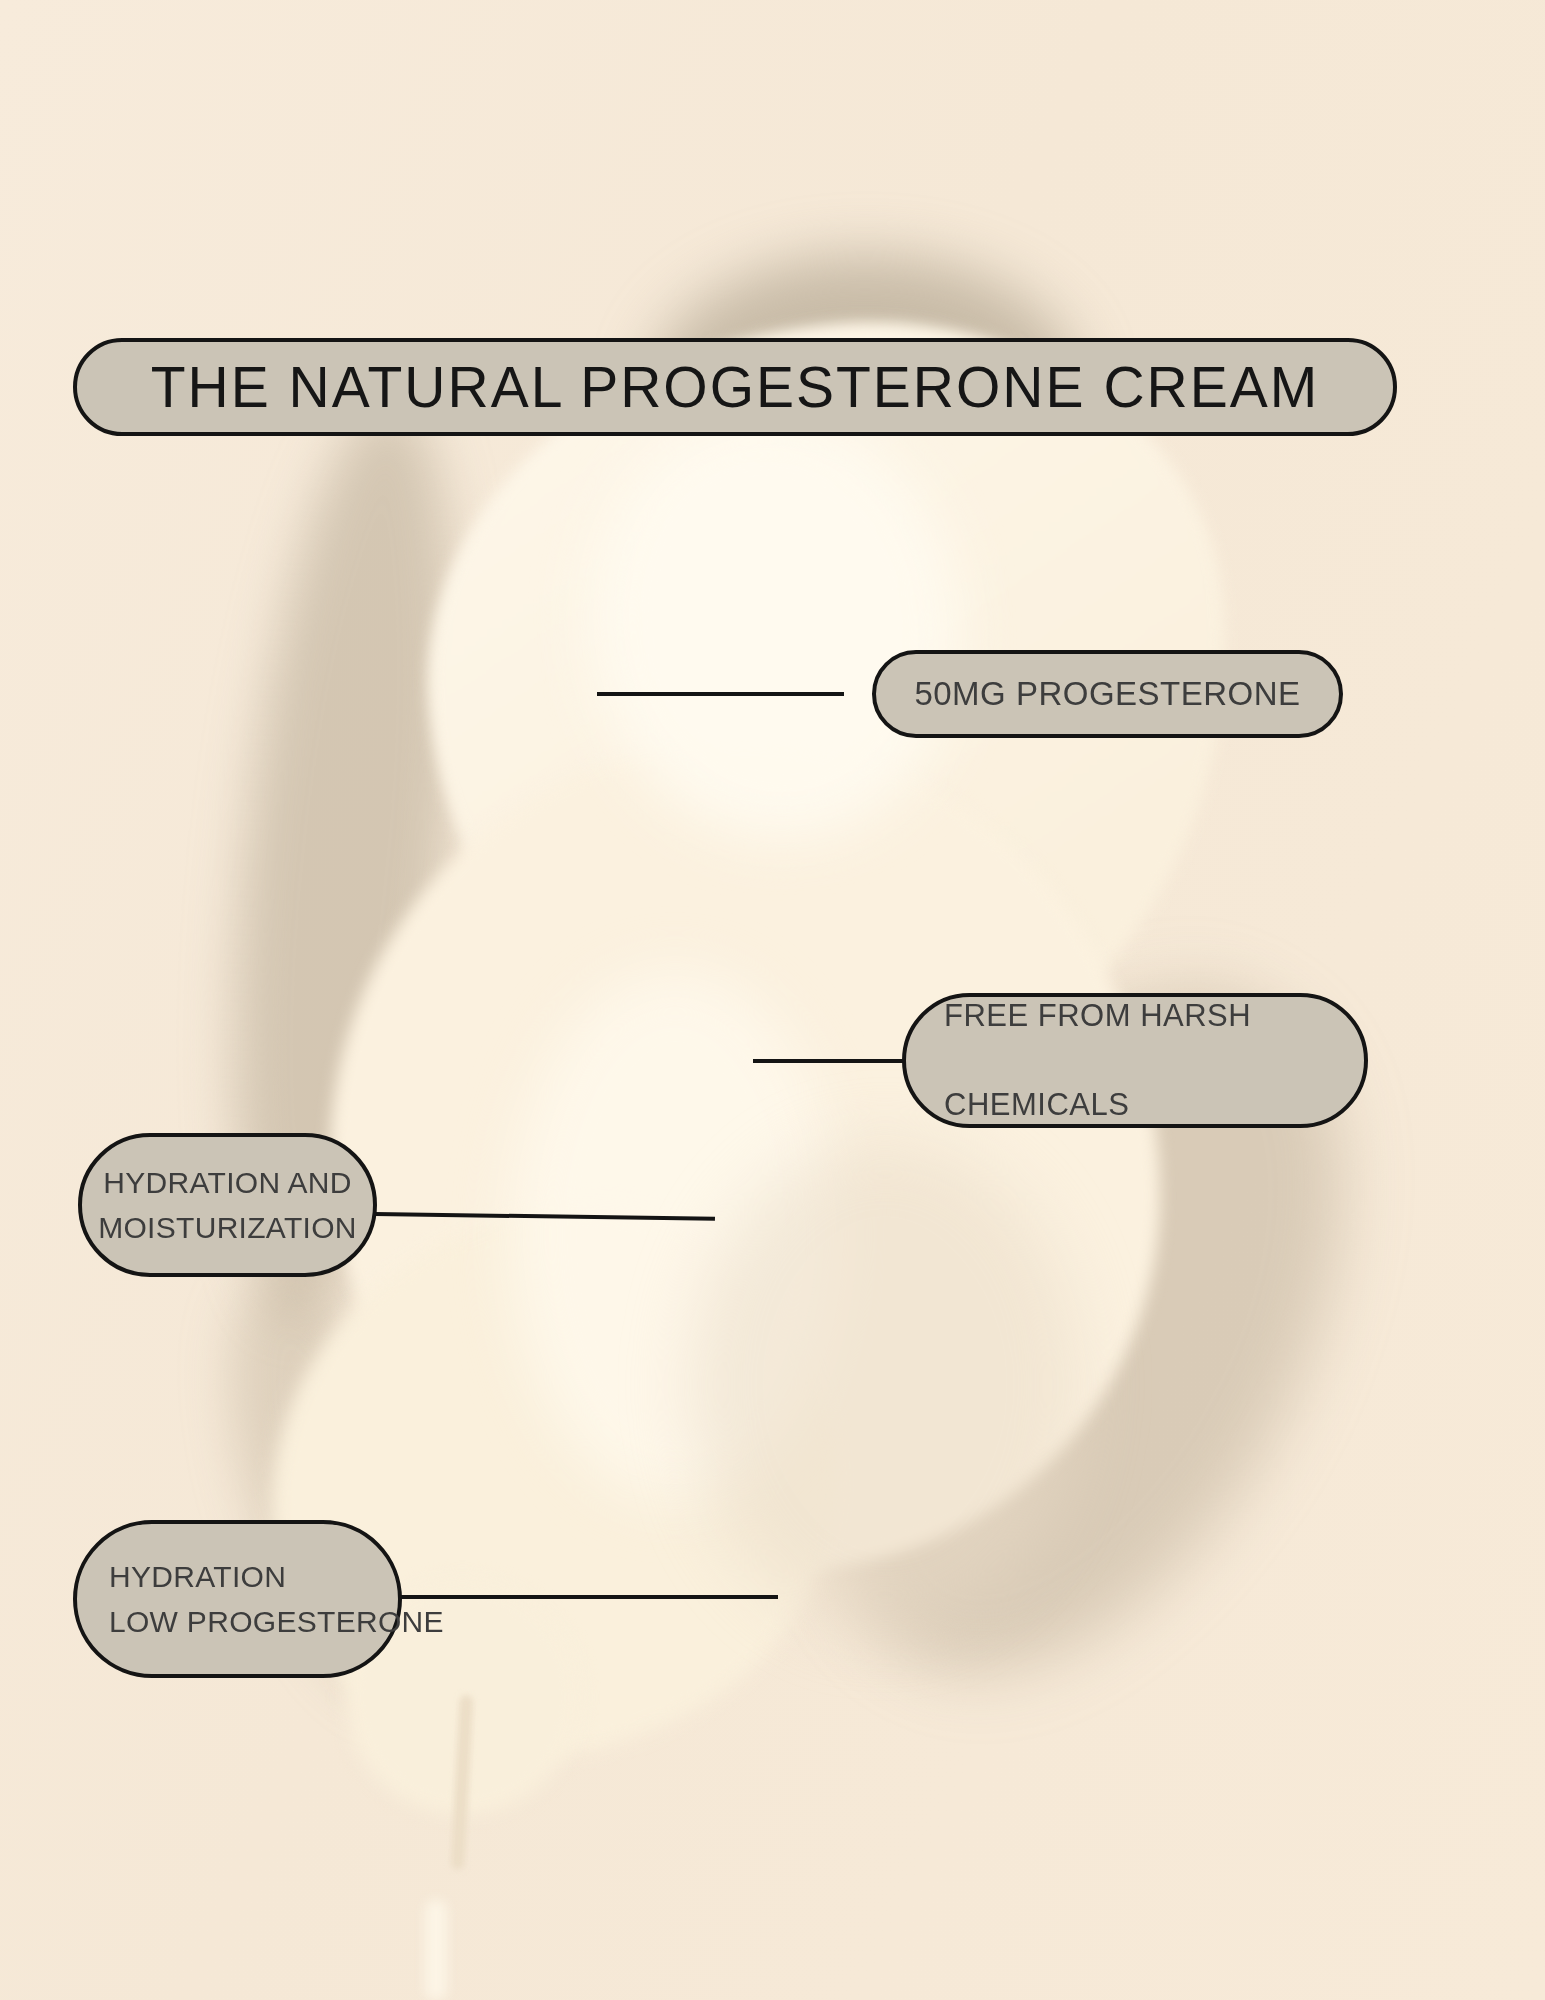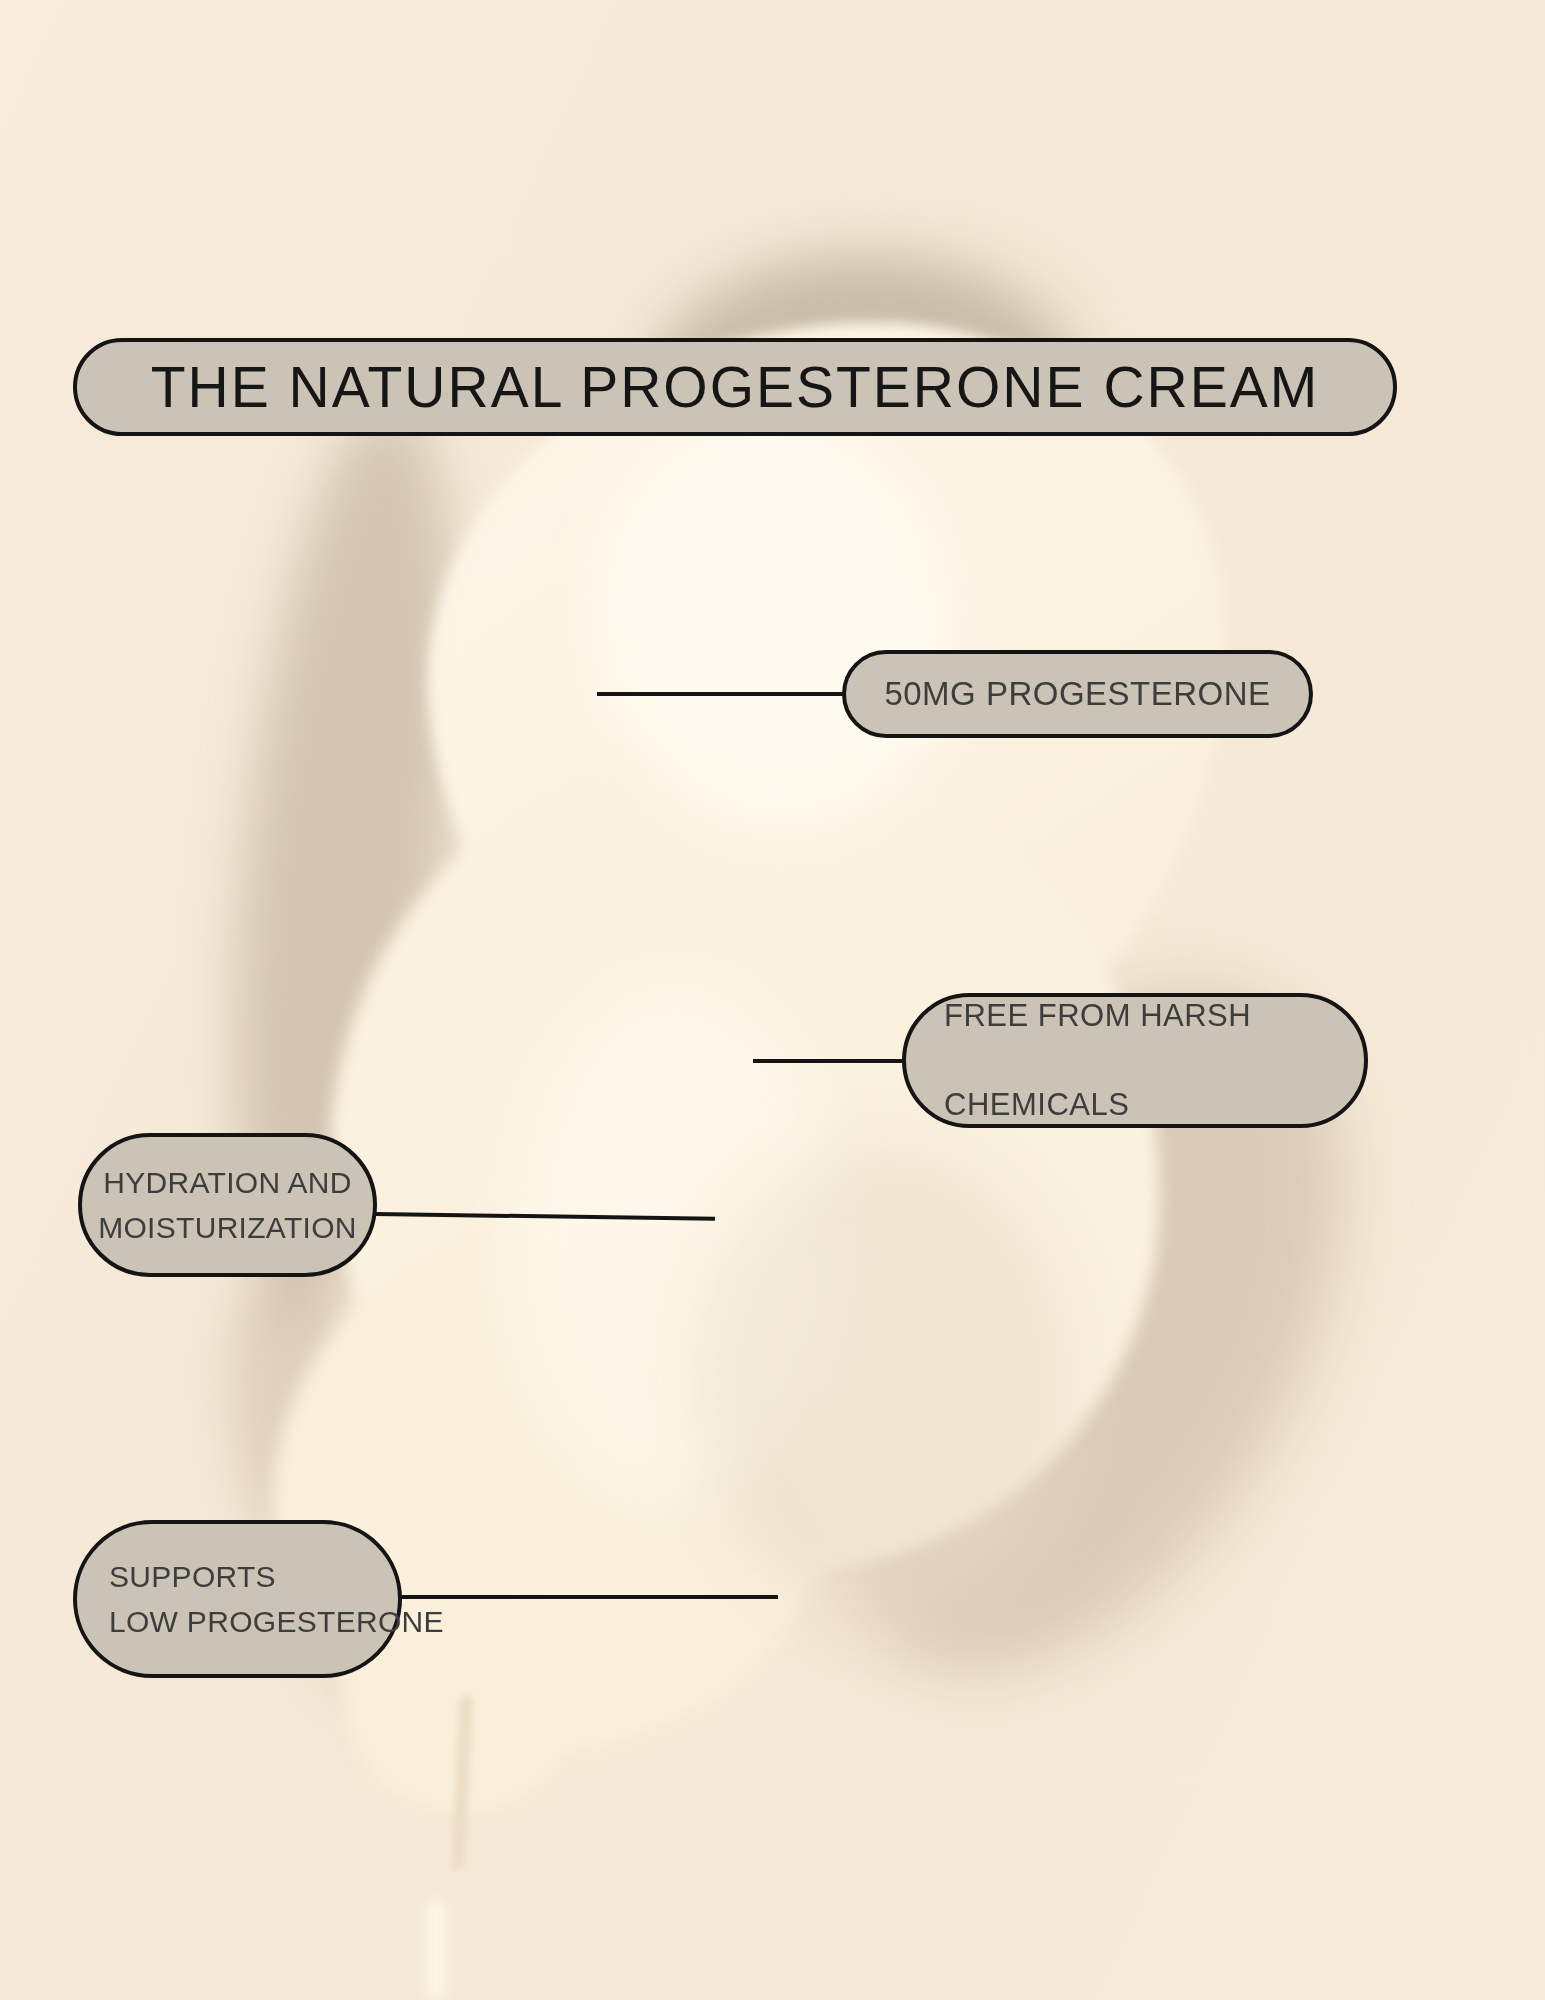--- a/index.html
+++ b/index.html
@@ -52,21 +52,21 @@
     background:#cbc4b6;border:4px solid #141414;border-radius:999px;
     display:flex;flex-direction:column;justify-content:center;
     color:#3d3d3d;
   }
   .pill .ln{white-space:nowrap;}
   .title-pill{
     left:73px;top:338px;width:1324px;height:98px;
     align-items:center;text-align:center;
     font-size:57px;letter-spacing:2px;color:#161616;justify-content:center;
   }
-  .c1{left:842px;top:650px;width:471px;height:88px;
+  .c1{left:872px;top:650px;width:471px;height:88px;
       align-items:center;font-size:33px;letter-spacing:.5px;text-align:right;}
   .c2{left:902px;top:993px;width:466px;height:135px;
       padding-left:38px;font-size:31px;line-height:1.48;letter-spacing:.5px;gap:43px;}
   .c3{left:78px;top:1133px;width:299px;height:144px;
       align-items:center;text-align:center;font-size:30px;line-height:1.5;letter-spacing:.3px;}
   .c4{left:73px;top:1520px;width:329px;height:158px;
       padding-left:32px;font-size:30px;line-height:1.5;letter-spacing:.3px;}
 
   .connector{position:absolute;height:4px;background:#141414;}
   .l1{left:597px;top:692px;width:247px;}
@@ -113,18 +113,18 @@
     </div>
 
     <div class="connector l3"></div>
     <div class="pill c3">
       <span class="ln">HYDRATION AND</span>
       <span class="ln">MOISTURIZATION</span>
     </div>
 
     <div class="connector l4"></div>
     <div class="pill c4">
-      <span class="ln">SUPPORTS</span>
+      <span class="ln">HYDRATION</span>
       <span class="ln">LOW PROGESTERONE</span>
     </div>
 
   </div>
 </div>
 
 </body></html>

